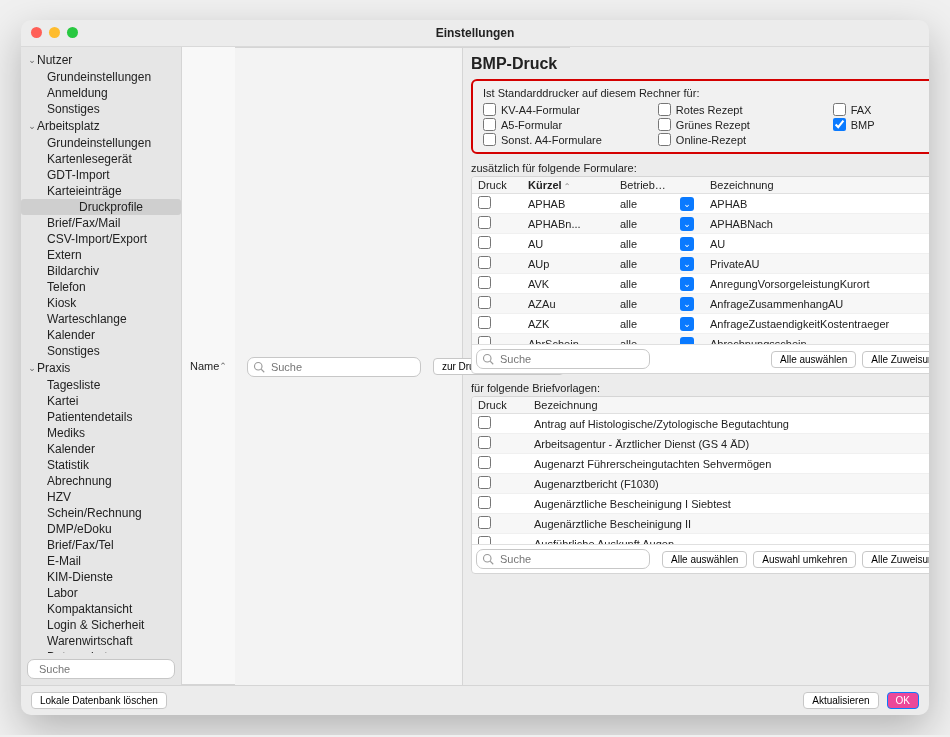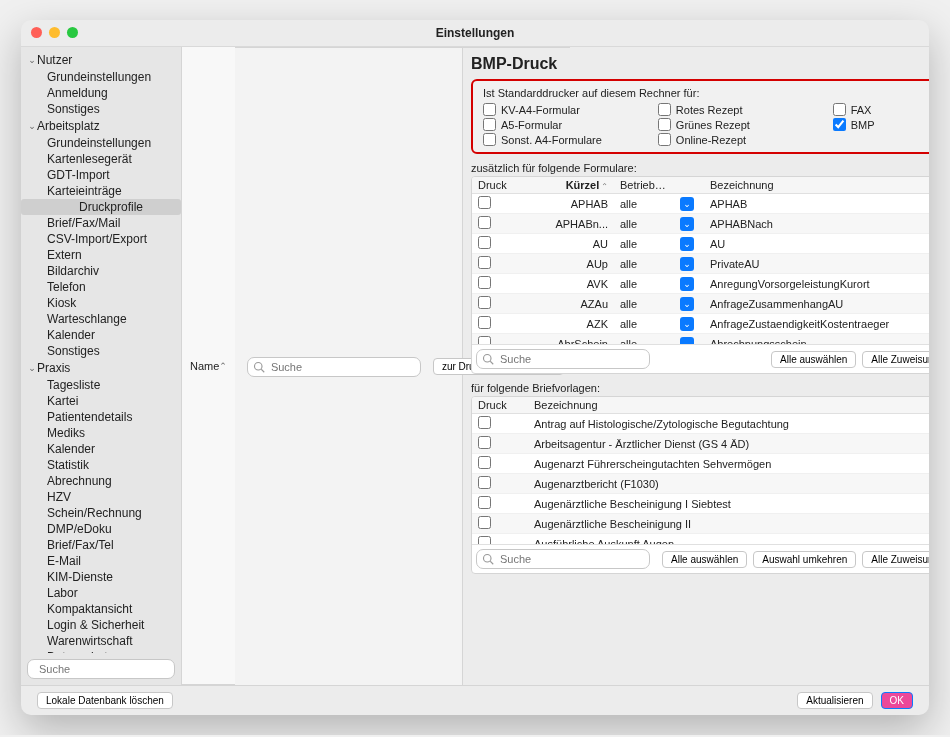--- a/index.html
+++ b/index.html
@@ -40,34 +40,34 @@
   .redbox { border: 2px solid #d40000; border-radius: 6px; padding: 6px 10px; background: #f1f1f1; }
   .redbox .cap { font-size: 11px; margin-bottom: 4px; }
   .checkgrid { display: grid; grid-template-columns: repeat(3, 1fr); gap: 2px 18px; }
   .chk { display: flex; align-items: center; gap: 5px; font-size: 11px; }
   .chk input { margin: 0; width: 13px; height: 13px; accent-color: #0a7aff; }
 
   .sect-label { font-size: 11px; margin: 8px 0 2px 0; }
   .table { border: 1px solid #d5d5d5; border-radius: 4px; background: #fff; font-size: 11px; overflow: hidden; }
   .thead { display: flex; background: #f6f6f6; border-bottom: 1px solid #e0e0e0; font-weight: 500; }
   .th, .td { padding: 2px 6px; overflow: hidden; white-space: nowrap; text-overflow: ellipsis; }
-  .t1 .c1 { width: 38px; } .t1 .c2 { width: 80px; text-align: right; } .t1 .c3 { width: 48px; } .t1 .c4 { width: 18px; } .t1 .c5 { flex: 1; }
+  .t1 .c1 { width: 38px; } .t1 .c2 { width: 80px; } .t1 .c3 { width: 48px; } .t1 .c4 { width: 18px; } .t1 .c5 { flex: 1; }
   .tbody { max-height: 150px; overflow: auto; }
   .trow { display: flex; align-items: center; border-bottom: 1px solid #f0f0f0; min-height: 18px; }
   .trow:nth-child(even) { background: #f7f7f7; }
   .tck { width: 13px; height: 13px; margin: 0; }
   .dd { width: 14px; height: 14px; border-radius: 3px; background: #0a7aff; color: #fff; font-size: 9px; display: flex; align-items: center; justify-content: center; }
   .tfoot { display: flex; align-items: center; gap: 6px; padding: 4px 4px; border-top: 1px solid #e0e0e0; }
   .tfoot .search { margin: 0; flex: 0 0 110px; }
   .tfoot .spacer { flex: 1; }
 
   .t2 .c1 { width: 44px; } .t2 .c2 { flex: 1; }
   .t2 .tbody { max-height: 130px; }
 
-  .footer { display: flex; align-items: center; padding: 6px 16px; border-top: 1px solid #d5d5d5; gap: 8px; }
+  .footer { display: flex; align-items: center; padding: 6px 10px; border-top: 1px solid #d5d5d5; gap: 8px; }
   .footer .spacer { flex: 1; }
   .sort { font-size: 8px; color: #777; margin-left: 2px; }
 </style>
 </head>
 <body>
 
 <div class="window">
   <div class="titlebar">
     <div class="traffic">
       <div class="tl red"></div>

